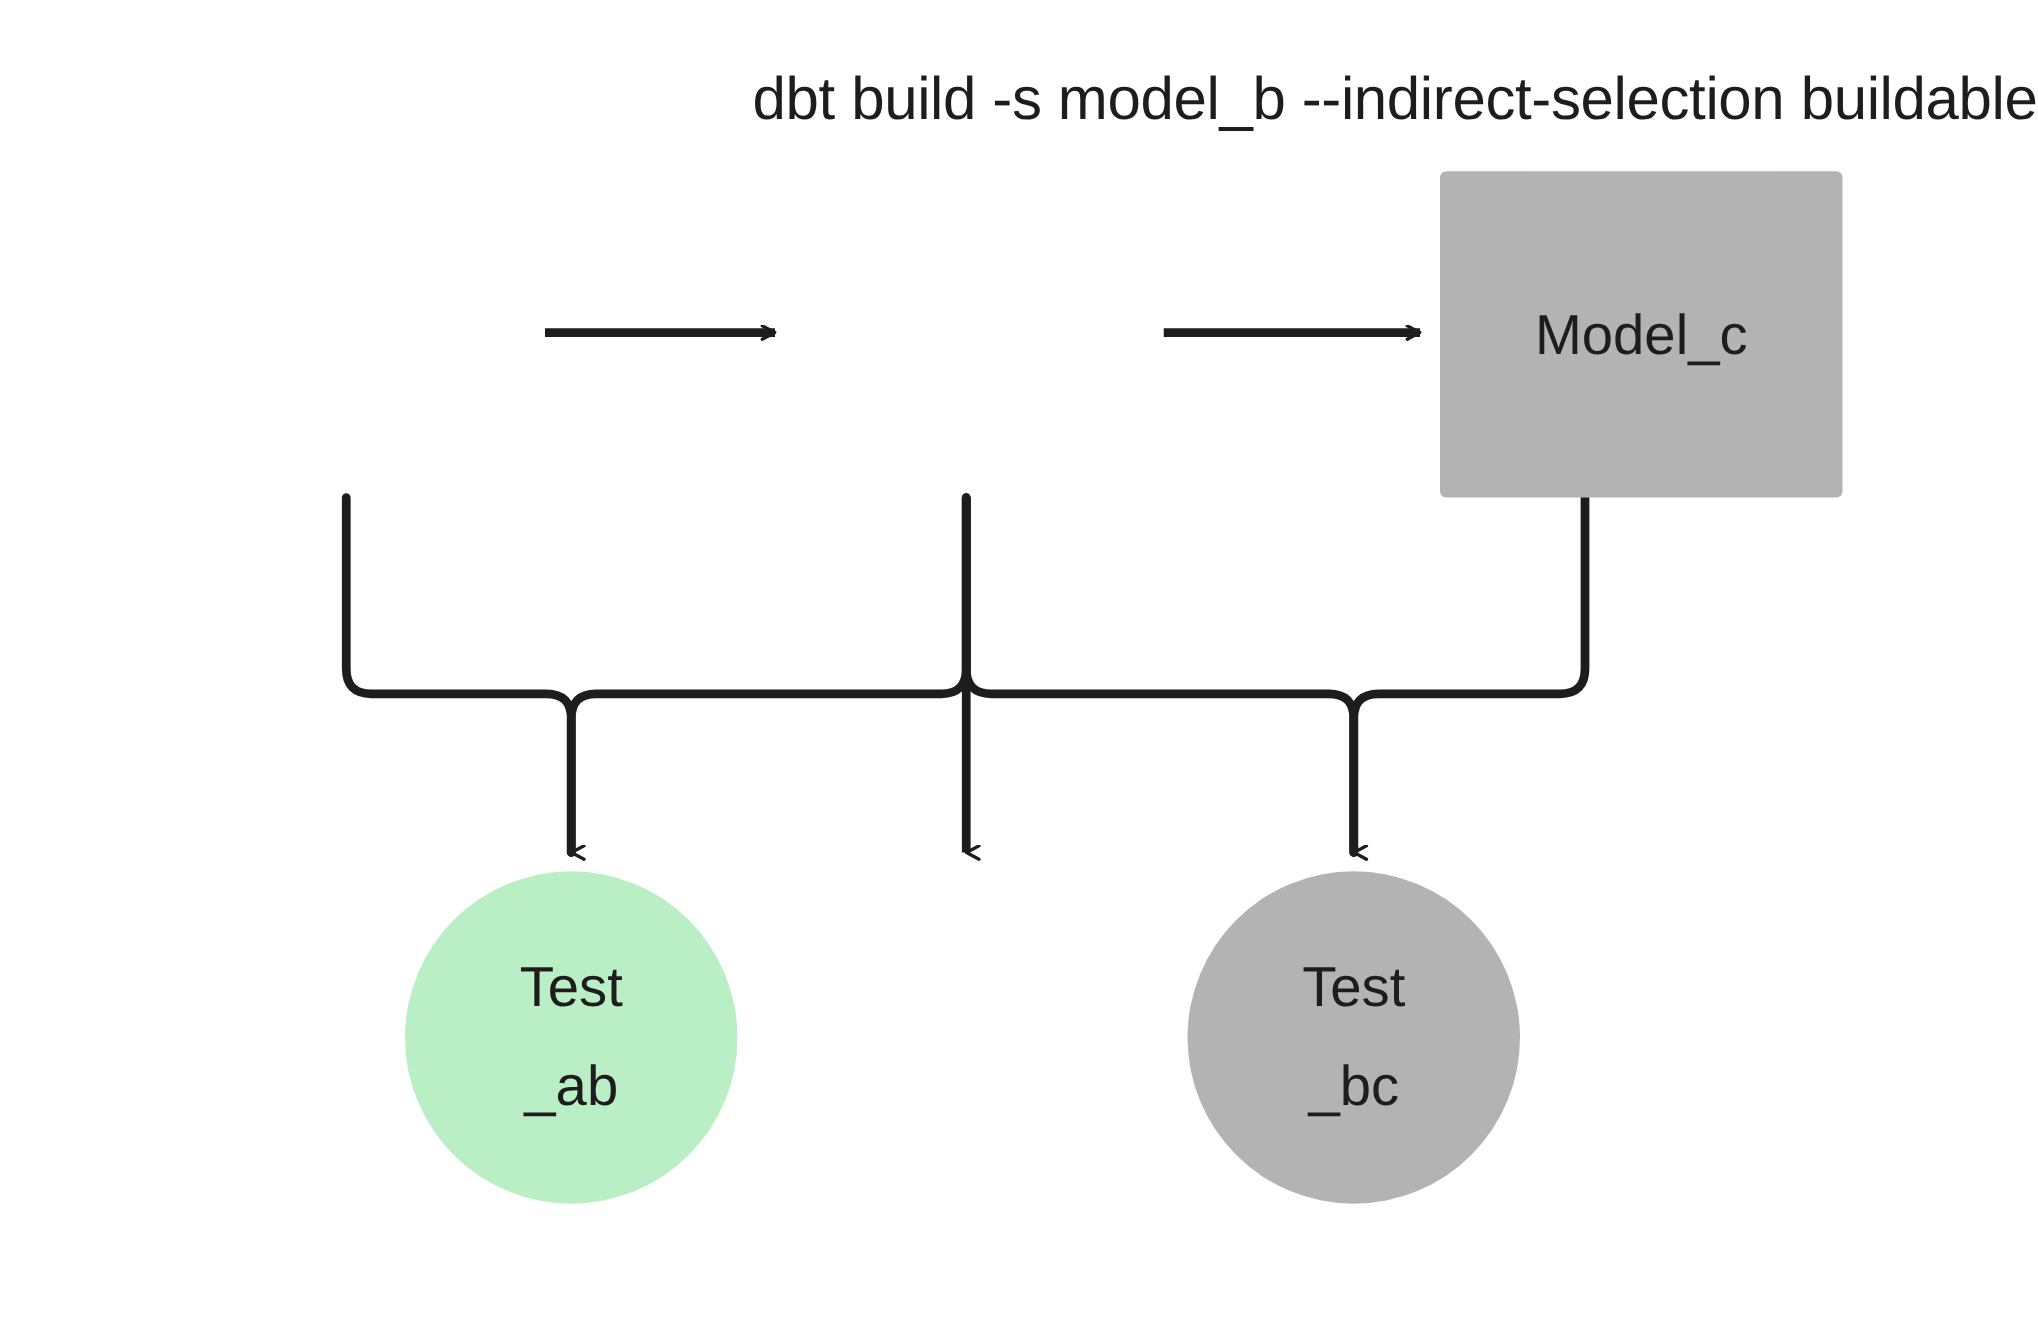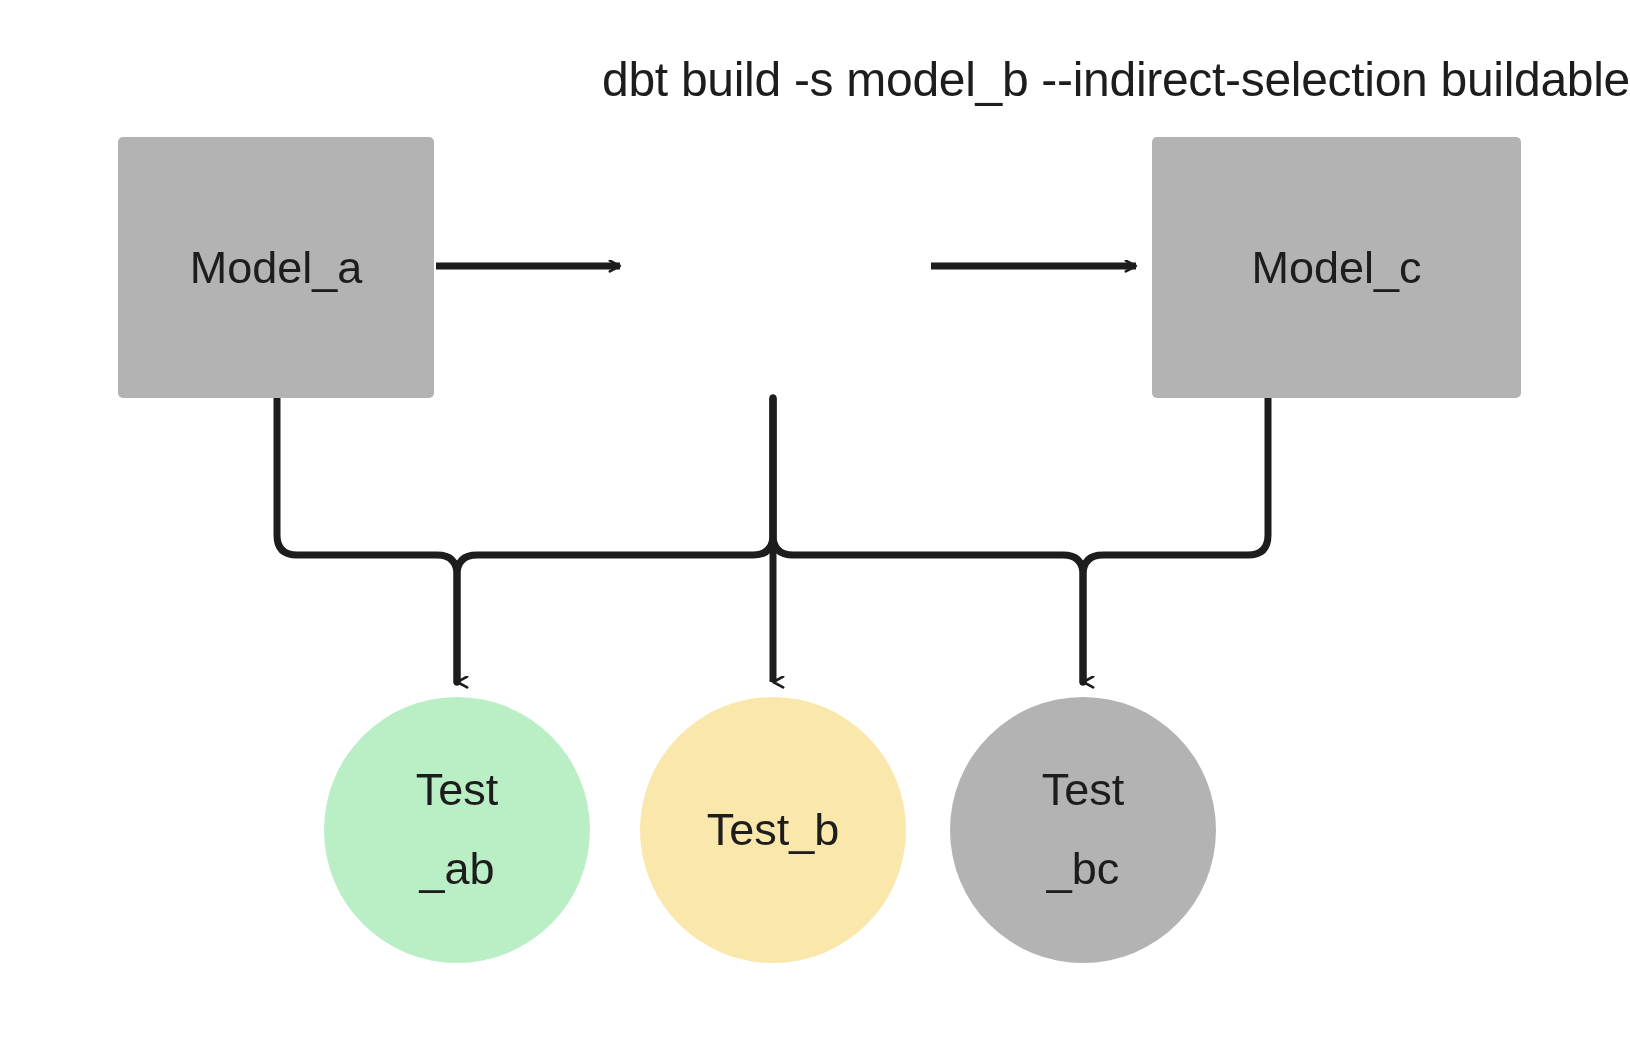--- a/index.html
+++ b/index.html
@@ -96,36 +96,30 @@
 
     <path d="M 773 398 L 773 682" fill="none" stroke="#1d1d1d" stroke-width="7" stroke-linecap="butt" marker-end="url(#arrowhead-down)"></path>
 
     <path d="M 773 398 L 773 535 Q 773 555 793 555 L 1063 555 Q 1083 555 1083 575 L 1083 682" fill="none" stroke="#1d1d1d" stroke-width="7" stroke-linecap="round" stroke-linejoin="round" marker-end="url(#arrowhead-down)"></path>
 
     <path d="M 1268 398 L 1268 535 Q 1268 555 1248 555 L 1103 555 Q 1083 555 1083 575 L 1083 682" fill="none" stroke="#1d1d1d" stroke-width="7" stroke-linecap="round" stroke-linejoin="round"></path>
   </svg>
 
   <div class="title-text">dbt build -s model_b --indirect-selection buildable</div>
 
-  <div class="node-box" style="left:118px; top:137px; width:316px; height:261px; background:#b3b3b3;">
-    <span class="node-label" style="color:#1d1d1d;">Model_a</span>
-  </div>
 
 
-  <div class="node-box" style="left:1152px; top:137px; width:369px; height:261px; background:#b3b3b3;">
+  <div class="node-box" style="left:1152px; top:137px; width:322px; height:261px; background:#b3b3b3;">
     <span class="node-label" style="color:#1d1d1d;">Model_c</span>
   </div>
 
   <div class="node-circle" style="left:324px; top:697px; width:266px; height:266px; background:#baefc5;">
     <span class="node-label">Test
 _ab</span>
   </div>
 
-  <div class="node-circle" style="left:640px; top:697px; width:266px; height:266px; background:#fae7ac;">
-    <span class="node-label">Test_b</span>
-  </div>
 
   <div class="node-circle" style="left:950px; top:697px; width:266px; height:266px; background:#b3b3b3;">
     <span class="node-label">Test
 _bc</span>
   </div>
 
 </div>
 
 </body></html>

